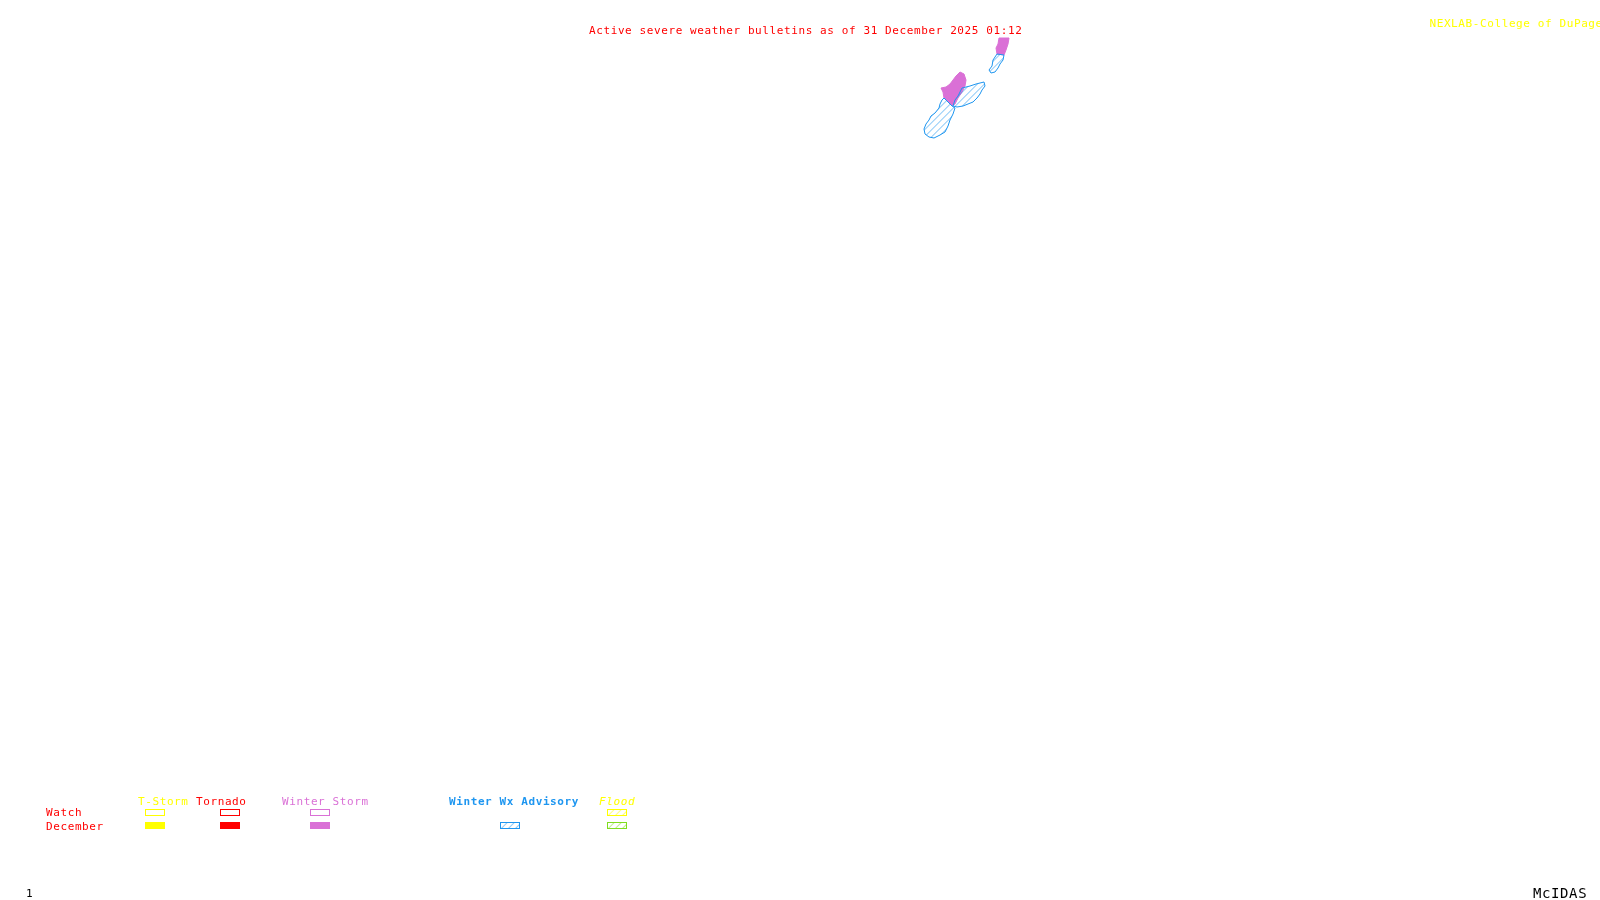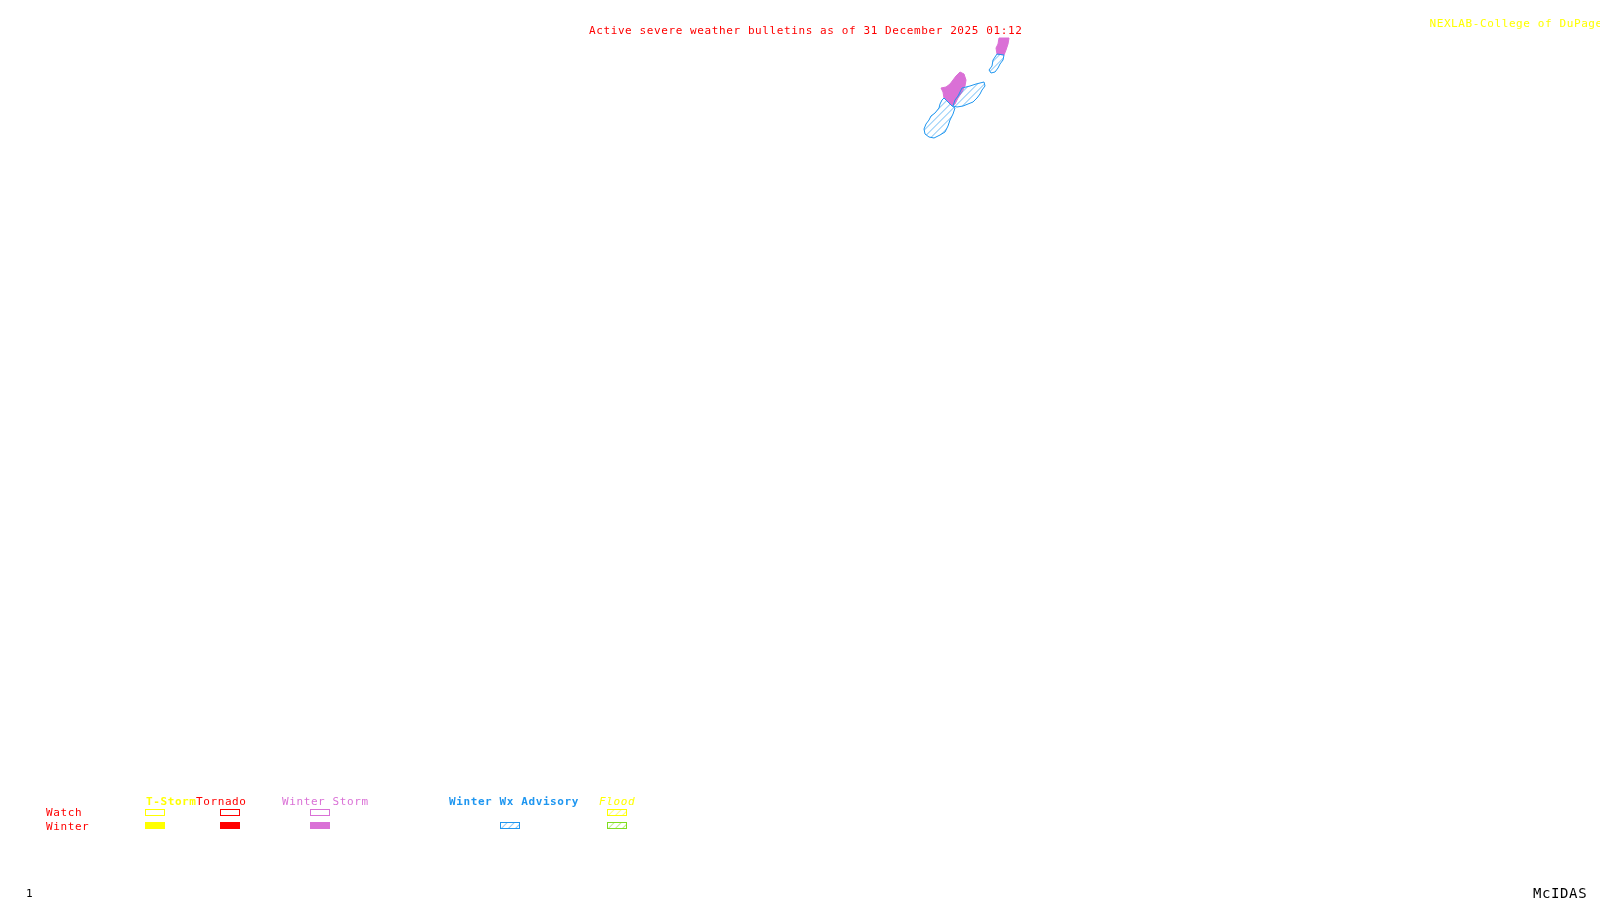--- a/index.html
+++ b/index.html
@@ -42,28 +42,28 @@
 
   <polygon points="944,98 948,102 952,106 955,108 953,114 950,120 948,126 945,132 940,135 934,138 929,137 925,134 924,129 926,124 929,120 931,116 935,113 939,108 940,104 942,100" fill="url(#hatch-blue)" stroke="#1e96f0" stroke-width="1"></polygon>
 </svg>
 
 <div id="title" class="txt">Active severe weather bulletins as of 31 December 2025 01:12</div>
 <div id="credit" class="txt">
   <span>NEXLAB-College of DuPage</span>
 </div>
 
 <div>
-  <div class="txt lg-head" style="left:146px;color:#ffff00;font-weight:bold;">T-Storm</div>
+  <div class="txt lg-head" style="left:138px;color:#ffff00;">T-Storm</div>
   <div class="txt lg-head" style="left:196px;color:#ff0000;">Tornado</div>
   <div class="txt lg-head" style="left:282px;color:#da70d6;text-align:center;">Winter Storm</div>
   <div class="txt lg-head" style="left:449px;color:#1e96f0;font-weight:bold;">Winter Wx Advisory</div>
   <div class="txt lg-head" style="left:599px;color:#ffff00;font-style:italic;">Flood</div>
 
   <div class="txt lg-row" style="top:807px;">Watch</div>
-  <div class="txt lg-row" style="top:821px;">Winter</div>
+  <div class="txt lg-row" style="top:821px;">December</div>
 
   <div class="box outline" style="left:145px;top:809px;border-color:#ffff00;"></div>
   <div class="box outline" style="left:220px;top:809px;border-color:#ff0000;"></div>
   <div class="box outline" style="left:310px;top:809px;border-color:#da70d6;"></div>
   <svg class="box" style="left:607px;top:809px;overflow:visible;" width="20" height="7">
     <rect x="0.5" y="0.5" width="19" height="6" fill="url(#hatch-yellow)" stroke="#ffff00" stroke-width="1"></rect>
   </svg>
 
   <div class="box" style="left:145px;top:822px;background:#ffff00;"></div>
   <div class="box" style="left:220px;top:822px;background:#ff0000;"></div>

